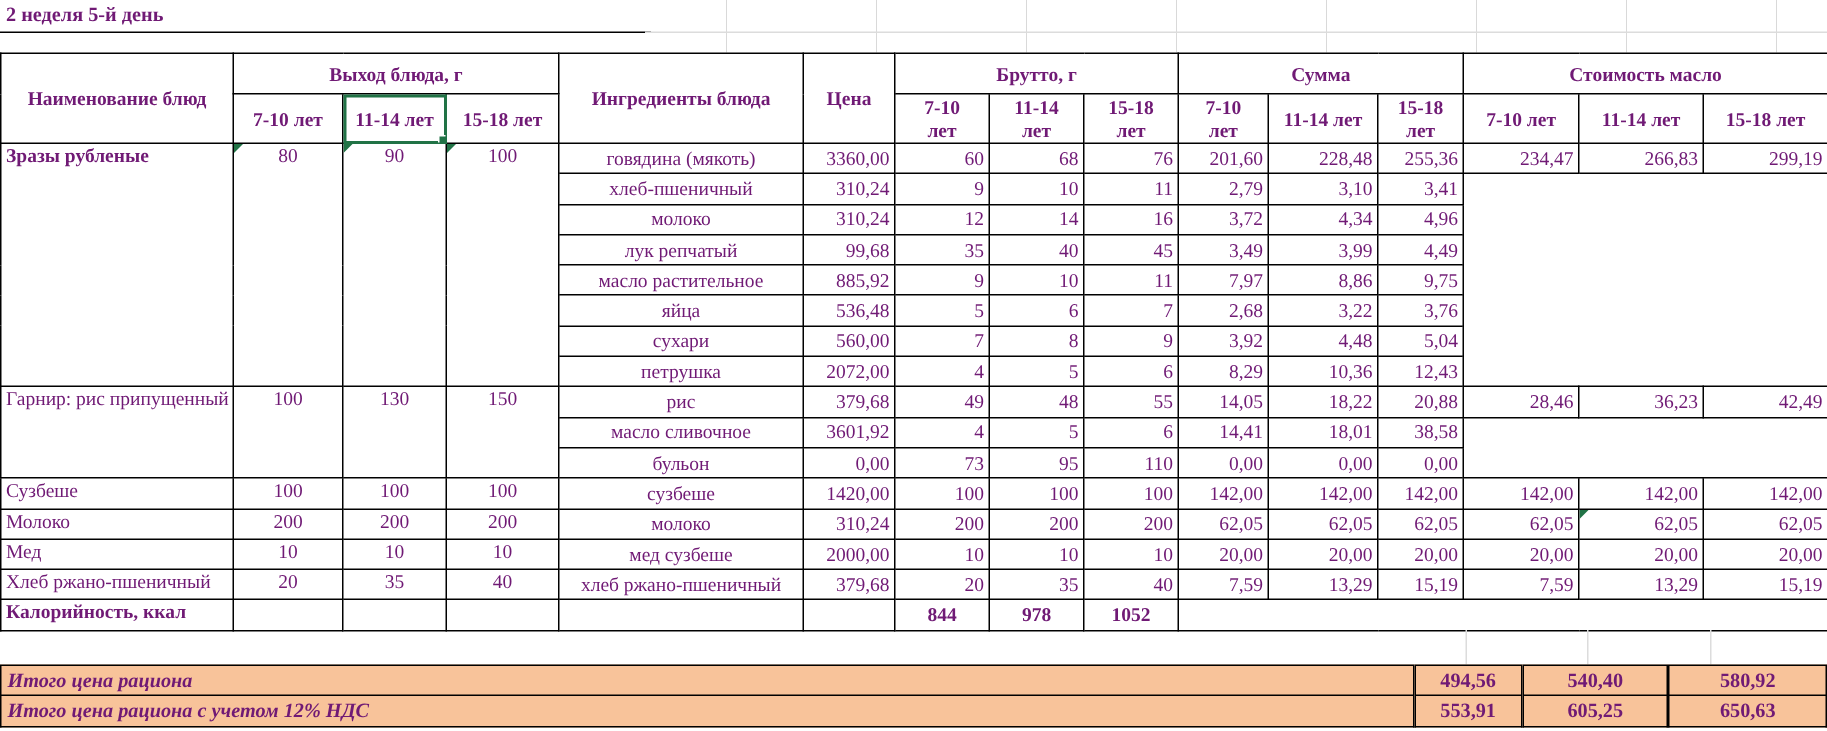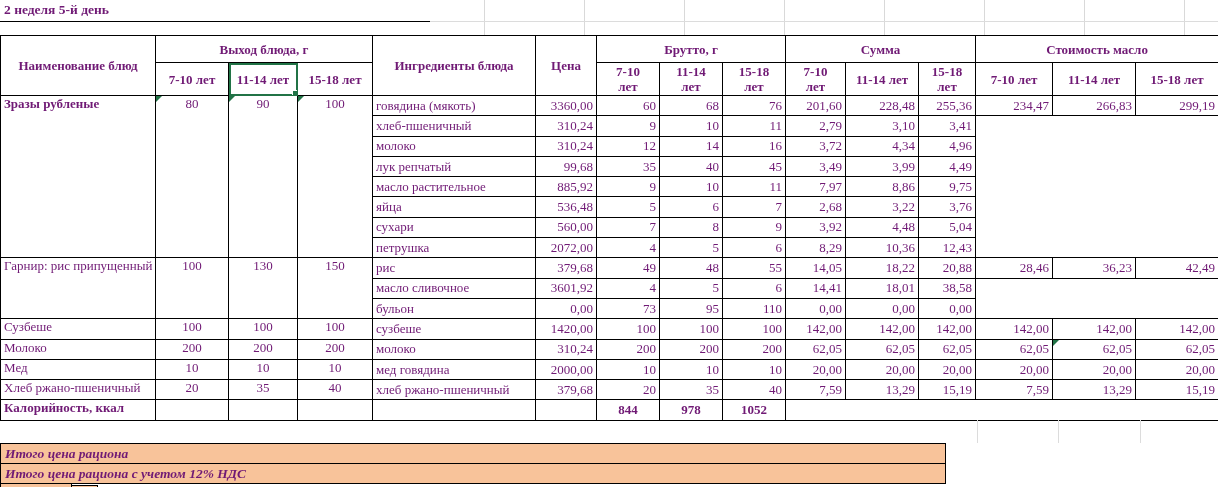--- a/index.html
+++ b/index.html
@@ -17,36 +17,36 @@
   
   table.menu{position:absolute;left:0;top:35px;border-collapse:collapse;table-layout:fixed;width:1218px;}
   table.menu th,table.menu td{border:1px solid #000;padding:0 3px;font-size:13px;overflow:hidden;white-space:nowrap;}
   table.menu thead th{font-weight:bold;text-align:center;vertical-align:middle;white-space:normal;line-height:15px;}
   tr.h1{height:27px;} tr.h2{height:33px;}
   .wrap2{word-spacing:100vw;} 
   tr.dr{height:20.3px;}
   td.dish{vertical-align:top;text-align:left;padding-top:2px;white-space:normal;line-height:15px;}
   td.b{font-weight:bold;}
   td.outv{vertical-align:top;text-align:center;padding-top:3px;position:relative;}
-  td.ing{text-align:left;}
+  td.ing{text-align:center;}
   td.num{text-align:right;}
   td.ctr{text-align:center;}
   td.blank{background:#fff;}
   td.tri{position:relative;}
   td.tri::before{content:"";position:absolute;left:0;top:0;width:0;height:0;
     border-top:6px solid #217346;border-right:6px solid transparent;}
   
   th.sel{outline:2px solid #217346;outline-offset:-2px;position:relative;}
   th.sel::after{content:"";position:absolute;right:-3px;bottom:-3px;width:6px;height:6px;
     background:#217346;border:1px solid #fff;z-index:5;}
   
   .gapline{position:absolute;top:420px;height:23px;width:1px;background:#dcdcdc;}
   
   .totals{position:absolute;left:0;top:443px;width:1218px;}
-  .trow{display:flex;width:1218px;height:21px;box-sizing:border-box;flex-direction:column;}
+  .trow{display:flex;width:1218px;height:21px;box-sizing:border-box;}
   .tcell{box-sizing:border-box;border:1px solid #000;background:#F8C39A;
     font-size:13.5px;line-height:19px;height:21px;}
   .trow + .trow .tcell{border-top:none;}
   .tlabel{width:946px;font-weight:bold;font-style:italic;padding-left:4px;}
   .tval{font-weight:bold;text-align:center;}
   .tv1{width:72px;} .tv2{width:98px;} .tv3{width:106px;}
 </style>
 </head>
 <body>
 
@@ -262,21 +262,21 @@
           <td class="num">62,05</td>
           <td class="num">62,05</td>
           <td class="num tri">62,05</td>
           <td class="num">62,05</td>
         </tr>
         <tr class="dr">
           <td class="dish" rowspan="1">Мед</td>
           <td class="outv" rowspan="1">10</td>
           <td class="outv" rowspan="1">10</td>
           <td class="outv" rowspan="1">10</td>
-          <td class="ing">мед говядина</td>
+          <td class="ing">мед сузбеше</td>
           <td class="num">2000,00</td>
           <td class="num">10</td>
           <td class="num">10</td>
           <td class="num">10</td>
           <td class="num">20,00</td>
           <td class="num">20,00</td>
           <td class="num">20,00</td>
           <td class="num">20,00</td>
           <td class="num">20,00</td>
           <td class="num">20,00</td>

